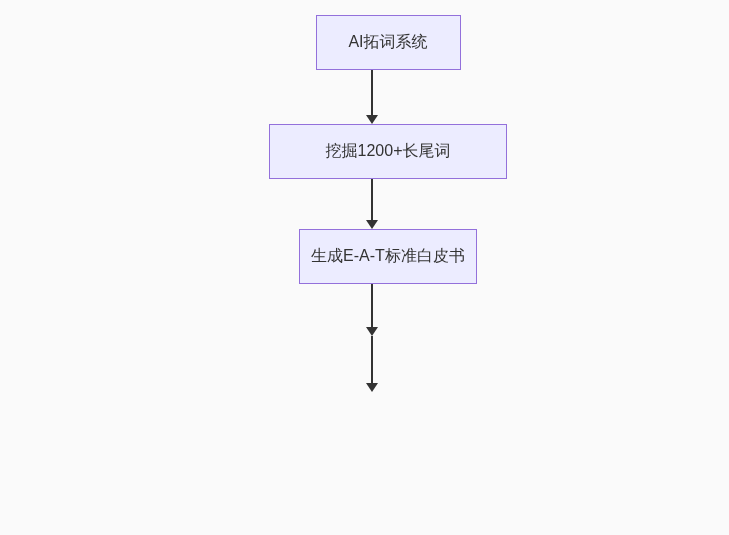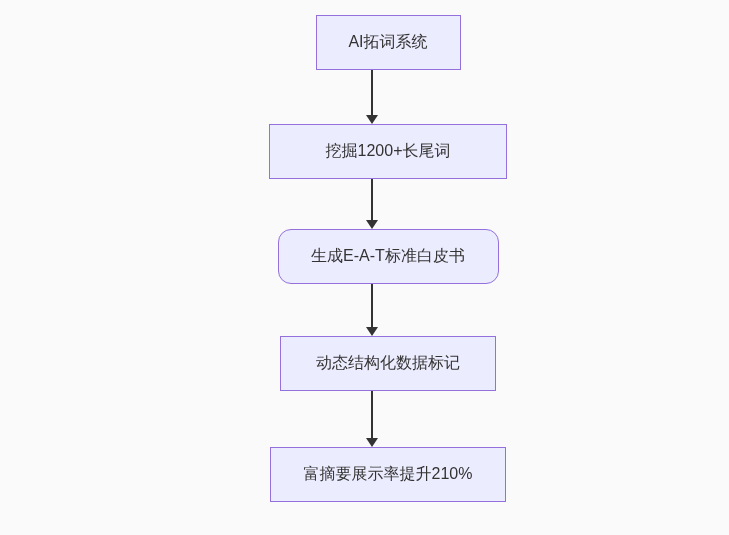--- a/index.html
+++ b/index.html
@@ -36,21 +36,21 @@
     display: flex;
     align-items: center;
     justify-content: center;
     text-align: center;
     height: 55px;
     white-space: nowrap;
     margin-left: 32px;
   }
   .n1 { width: 145px; }
   .n2 { width: 238px; }
-  .n3 { width: 221px; border-radius: 13px; }
+  .n3 { width: 178px; }
   .n4 { width: 216px; }
   .n5 { width: 236px; }
   .edge {
     display: flex;
     flex-direction: column;
     align-items: center;
     width: 12px;
   }
   .e1 { height: 54px; }
   .e2 { height: 50px; }
@@ -95,27 +95,21 @@
 
     <div class="node n3">
       <span>生成E-A-T标准白皮书</span>
     </div>
 
     <div class="edge e3">
       <div class="line"></div>
       <div class="head"></div>
     </div>
 
-    <div class="node n4">
-      <span>动态结构化数据标记</span>
-    </div>
 
     <div class="edge e4">
       <div class="line"></div>
       <div class="head"></div>
     </div>
 
-    <div class="node n5">
-      <span>富摘要展示率提升210%</span>
-    </div>
 
   </div>
 </div>
 
 </body></html>

